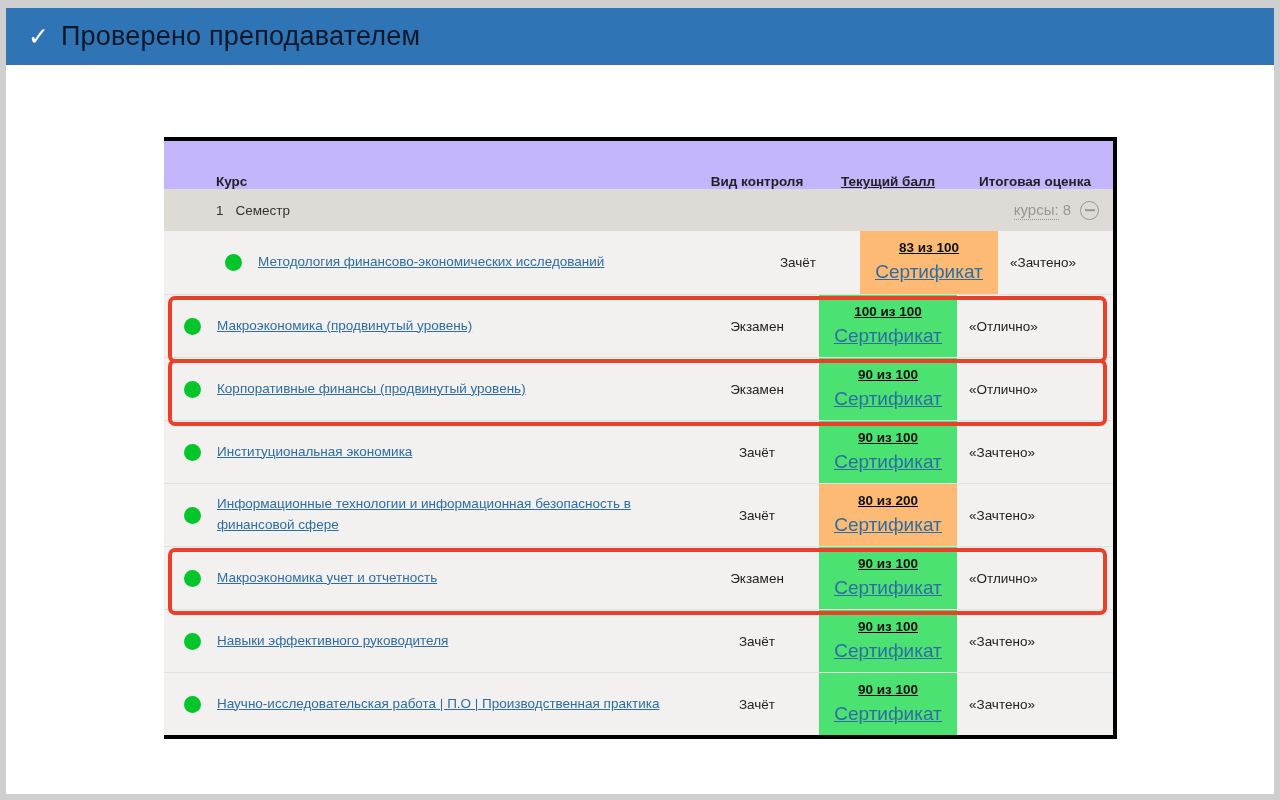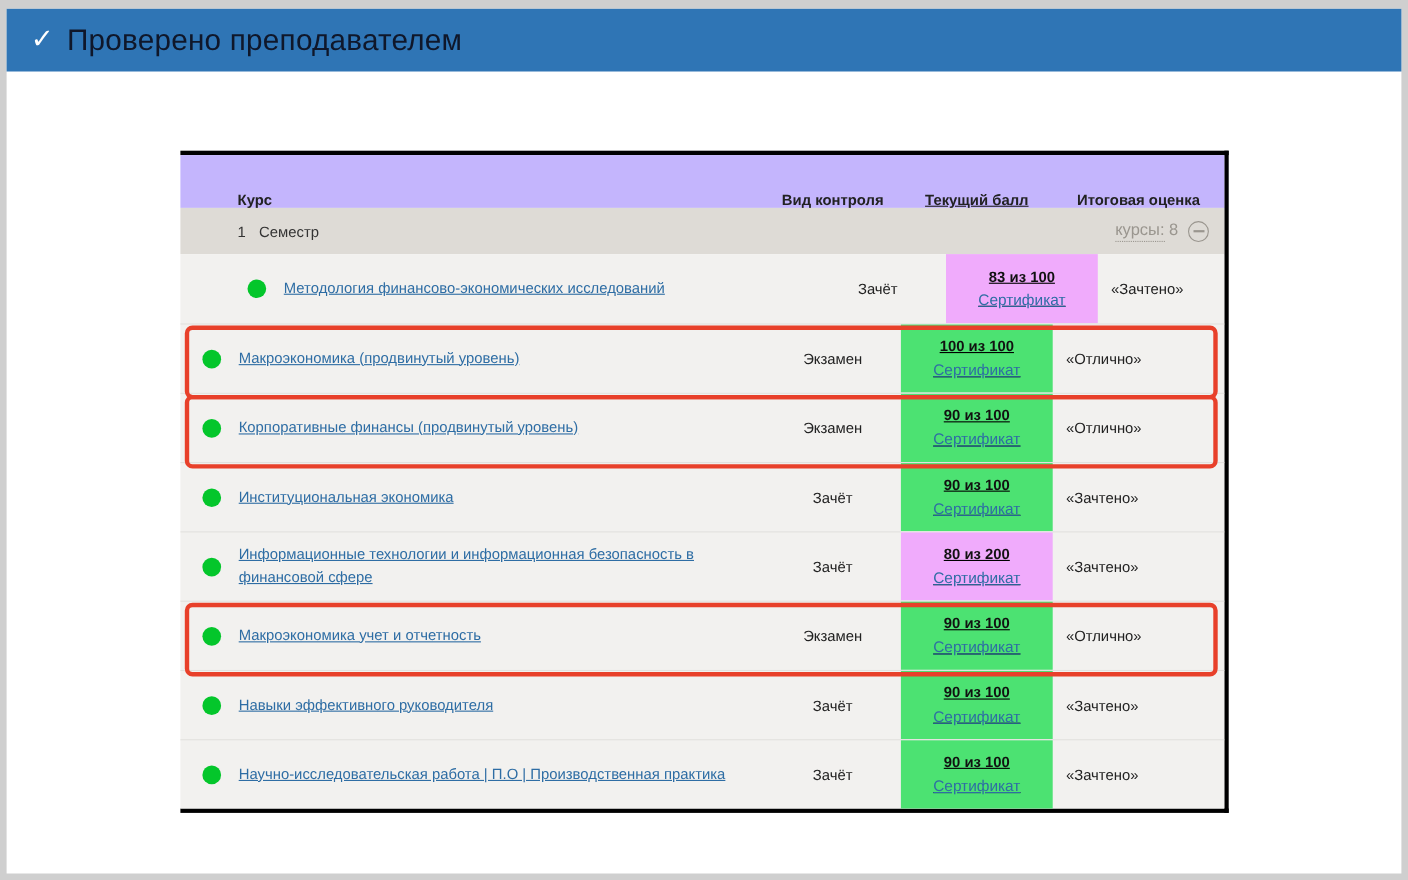--- a/index.html
+++ b/index.html
@@ -172,29 +172,29 @@
     color: #222222;
   }
 
   .cell-score {
     display: flex;
     flex-direction: column;
     align-items: center;
     justify-content: center;
     line-height: 1.5;
   }
-  .cell-score.yellow { background: #f0abfc; }
+  .cell-score.yellow { background: #fdba74; }
   .cell-score.green  { background: #4ce272; text-align: center; }
   .score-value {
     font-size: 13.5px;
     font-weight: bold;
     color: #111111;
   }
   .score-cert {
-    font-size: 14px;
+    font-size: 19px;
     color: #2e6da4;
   }
 
   .cell-grade {
     display: flex;
     align-items: center;
     justify-content: flex-start;
     padding-left: 12px;
     font-size: 13.5px;
     color: #222222;

